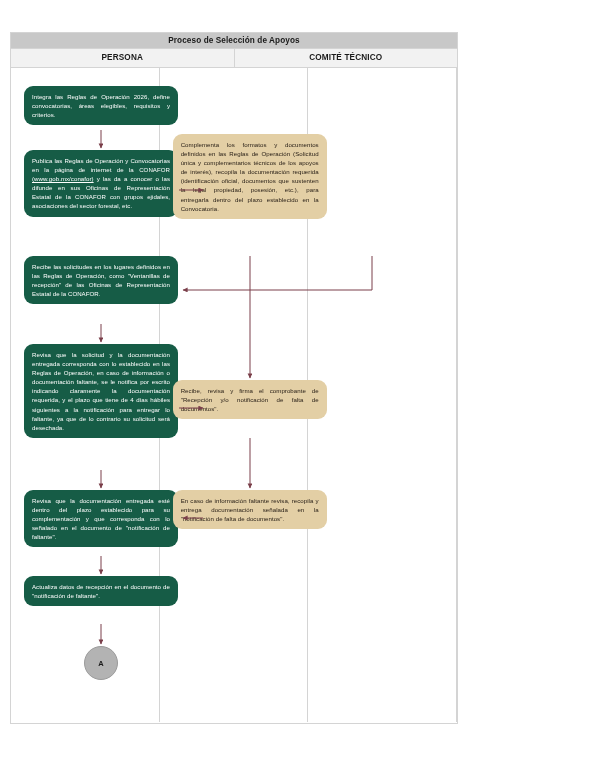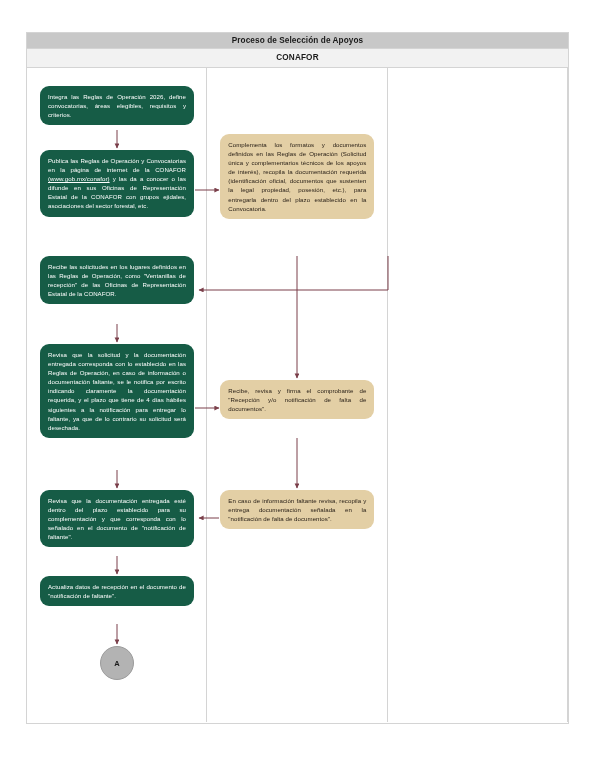--- a/index.html
+++ b/index.html
@@ -17,23 +17,23 @@
   .page {
     position: relative;
     width: 595px;
     height: 769px;
     background: #ffffff;
   }
 
   
   .chart-frame {
     position: absolute;
-    left: 26px;
+    left: 10px;
     top: 32px;
-    width: 543px;
+    width: 448px;
     height: 692px;
     border: 1px solid #d4d4d4;
     box-sizing: border-box;
     background: #ffffff;
   }
 
   .chart-title {
     height: 16px;
     line-height: 16px;
     text-align: center;
@@ -132,21 +132,22 @@
 </head>
 <body>
 
 <div class="page">
 
   <div class="chart-frame">
 
     <div class="chart-title">Proceso de Selección de Apoyos</div>
 
     <div class="chart-header">
-      <div class="col-head">CONAFOR</div>
+      <div class="col-head">PERSONA</div>
+      <div class="col-head">COMITÉ TÉCNICO</div>
     </div>
 
     <div class="chart-body">
 
       <div class="lane">
 
         <div class="node green" style="left:13px; top:18px; width:154px;">
           <span>Integra las Reglas de Operación 2026, define convocatorias, áreas elegibles, requisitos y criterios.</span>
         </div>
 

